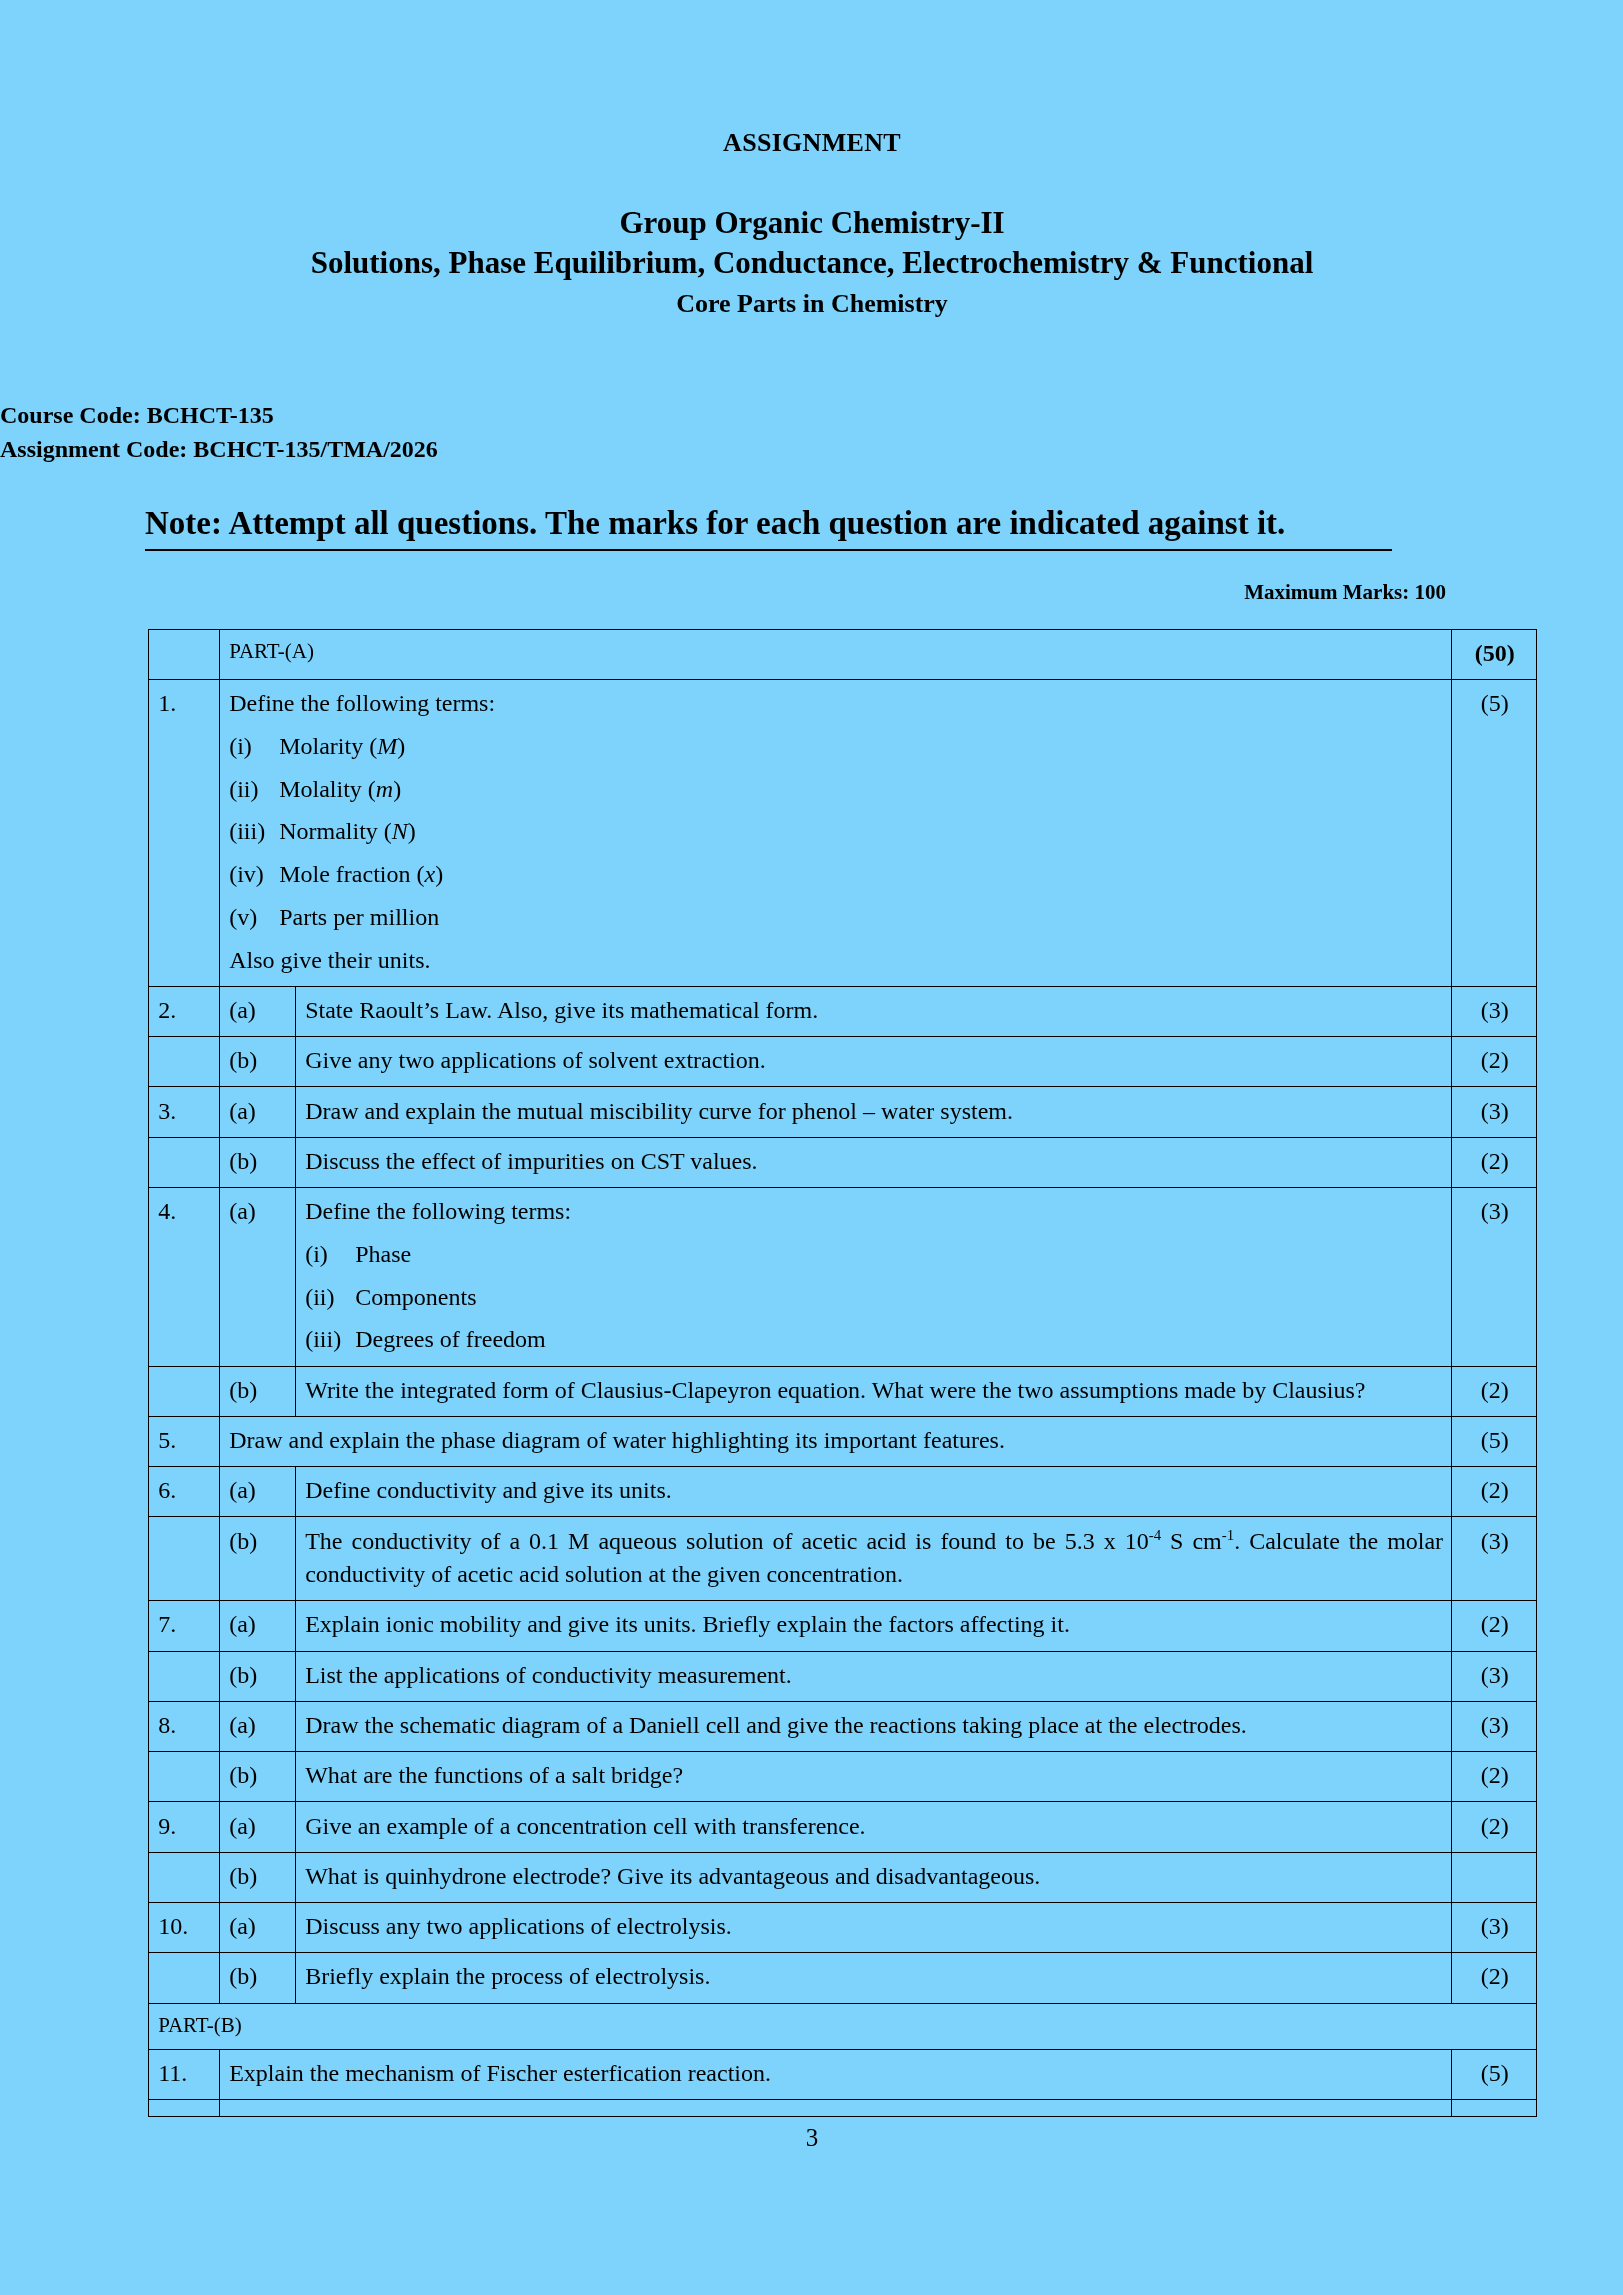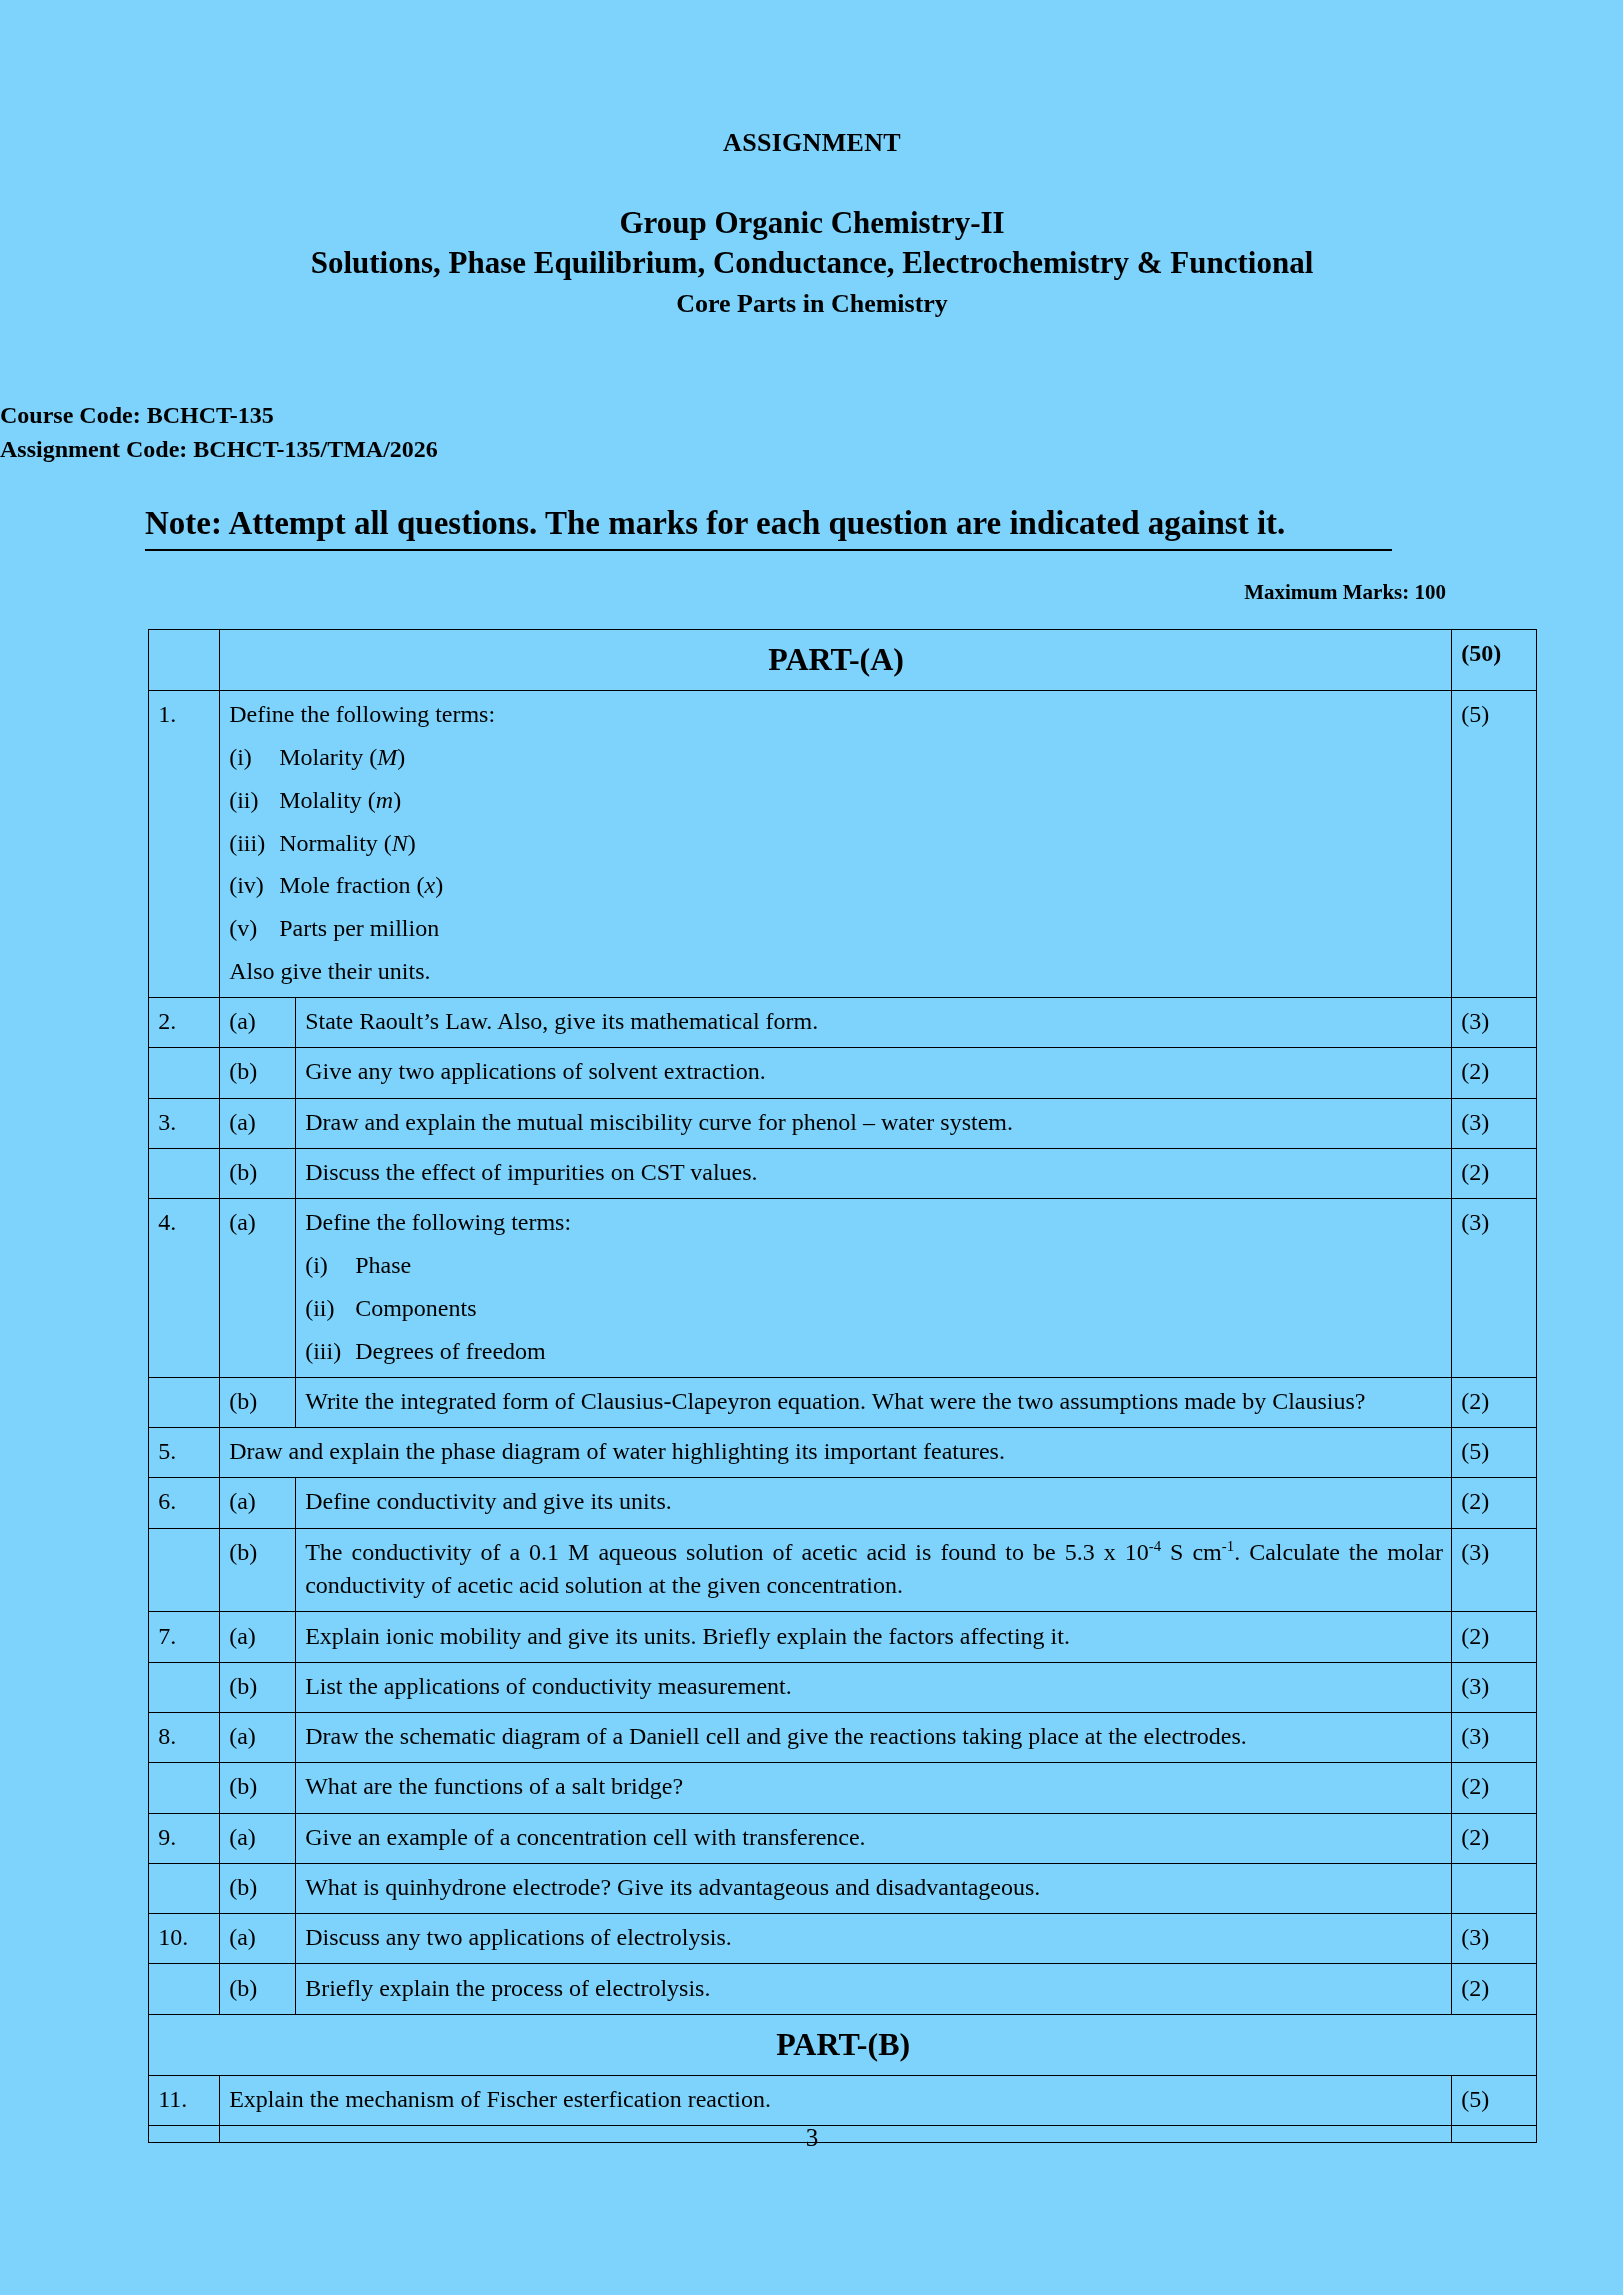--- a/index.html
+++ b/index.html
@@ -92,26 +92,25 @@
     line-height: 1.40;
   }
   col.c-num    { width: 71px; }
   col.c-sub    { width: 76px; }
   col.c-body   { width: auto; }
   col.c-marks  { width: 85px; }
 
   td.num   { text-align: left; padding-left: 11.8px; }
   td.sub   { text-align: left; padding-left: 11.8px; }
   td.body  { text-align: justify; text-justify: inter-word; }
-  td.marks { text-align: left; padding-left: 11.8px; }
+  td.marks { text-align: center; padding-left: 11.8px; }
 
   td.part-header {
-    text-align: center;
-    font-weight: bold;
-    font-size: 32px;
+    font-weight: normal;
+    font-size: 21px;
   }
   td.marks-total {
     font-weight: bold;
   }
 
   .sublist {
     margin: 0;
     padding: 0;
   }
   .sublist .row {

